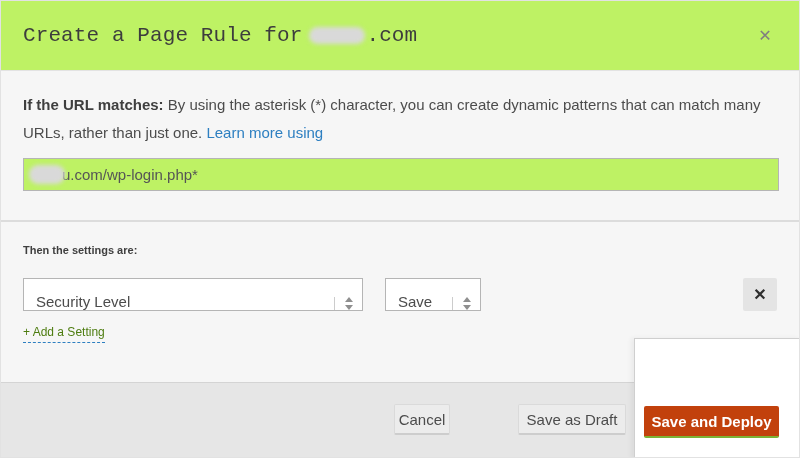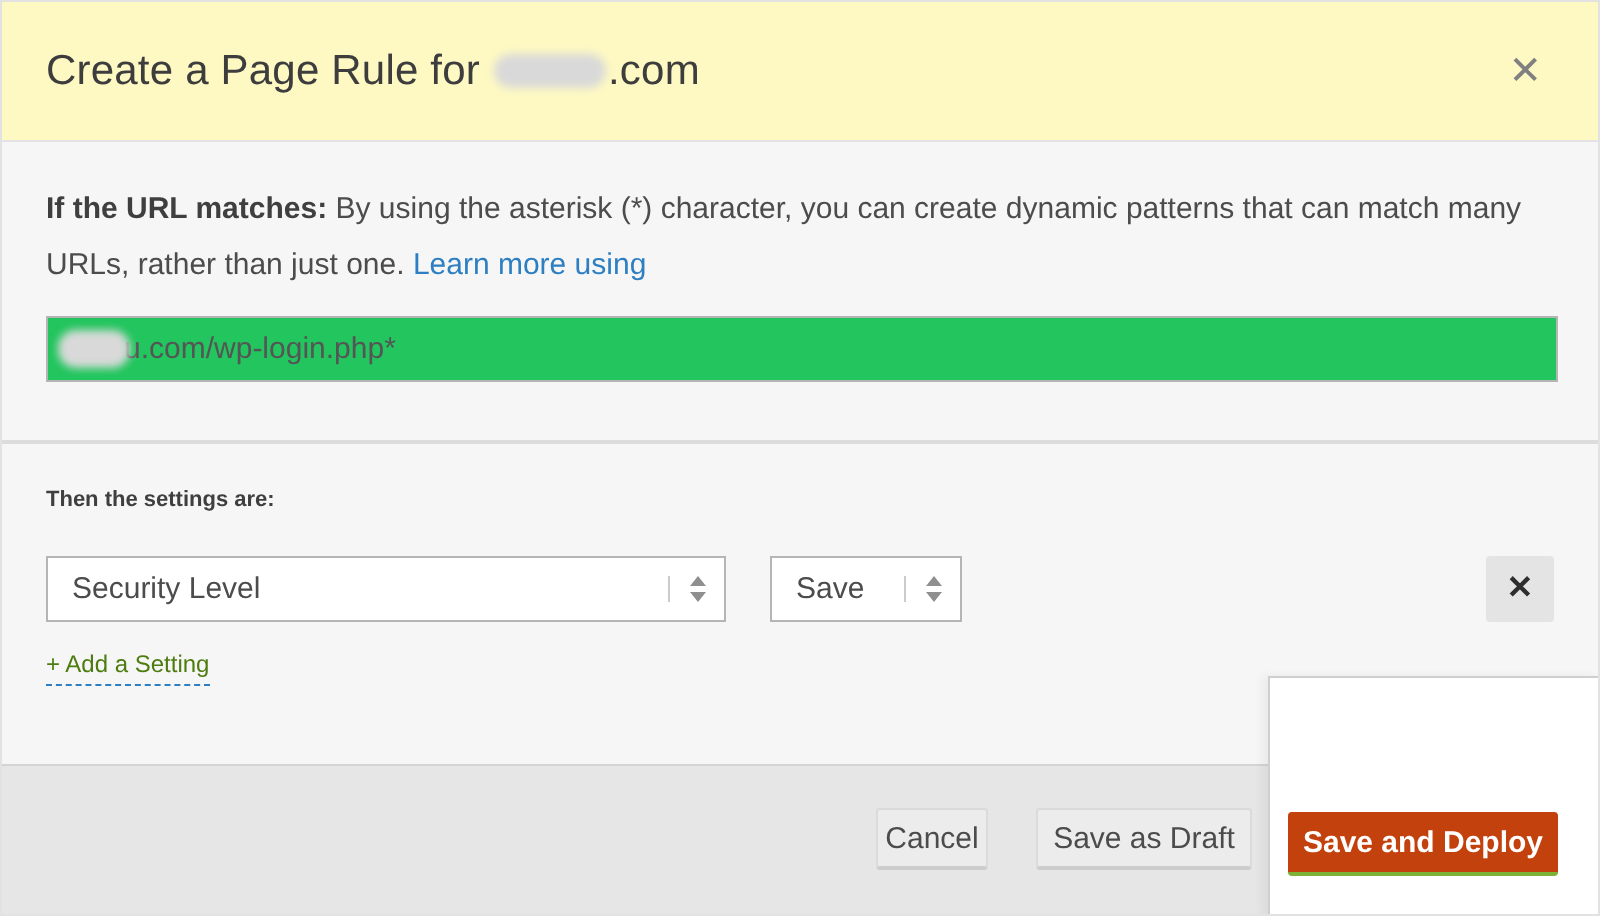--- a/index.html
+++ b/index.html
@@ -13,24 +13,25 @@
     width: 800px;
     height: 458px;
     background: #fff;
     border: 1px solid #e2e2e2;
     overflow: hidden;
   }
 
   
   .modal-header {
     height: 69px;
-    background: #fef9c3;
+    background: #bef264;
     display: flex;
     align-items: center;
     padding: 0 22px;
+    font-family: Liberation Mono, monospace;
   }
   .modal-title {
     font-size: 21px;
     font-weight: 400;
     color: #3d3d3d;
     display: flex;
     align-items: center;
     letter-spacing: 0.1px;
   }
   .blur-blob {
@@ -68,21 +69,21 @@
   a.link {
     color: #2d7fc1;
     text-decoration: none;
     cursor: pointer;
   }
   .url-input-wrap { position: relative; width: 756px; height: 33px; }
   .url-input {
     width: 100%;
     height: 33px;
     border: 1px solid #b5b5b5;
-    background: #22c55e;
+    background: #bef264;
     font-family: "Liberation Sans", sans-serif;
     font-size: 15px;
     color: #555;
     padding: 0 10px 0 38px;
     outline: none;
   }
   .input-blob {
     position: absolute;
     left: 6px; top: 7px;
     width: 36px; height: 19px;
@@ -99,21 +100,21 @@
     color: #3f3f3f;
     margin-bottom: 22px;
   }
   .settings-row {
     display: flex;
     align-items: center;
     height: 33px;
   }
   .select-box {
     display: flex;
-    align-items: center;
+    align-items: flex-end;
     background: #fff;
     border: 1px solid #b5b5b5;
     height: 33px;
     cursor: pointer;
   }
   .select-box .select-label {
     display: flex;
     align-items: center;
     font-size: 15px;
     color: #4c4c4c;
@@ -160,20 +161,21 @@
 
   
   .modal-footer {
     height: 77px;
     background: #e6e6e6;
     border-top: 1px solid #d4d4d4;
     display: flex;
     align-items: flex-start;
     justify-content: flex-end;
     padding: 21px 173px 0 0;
+    gap: 44px;
   }
   .btn {
     font-family: "Liberation Sans", sans-serif;
     font-size: 15px;
     height: 31px;
     cursor: pointer;
     border-radius: 2px;
   }
   .btn-gray {
     background: #ececec;

